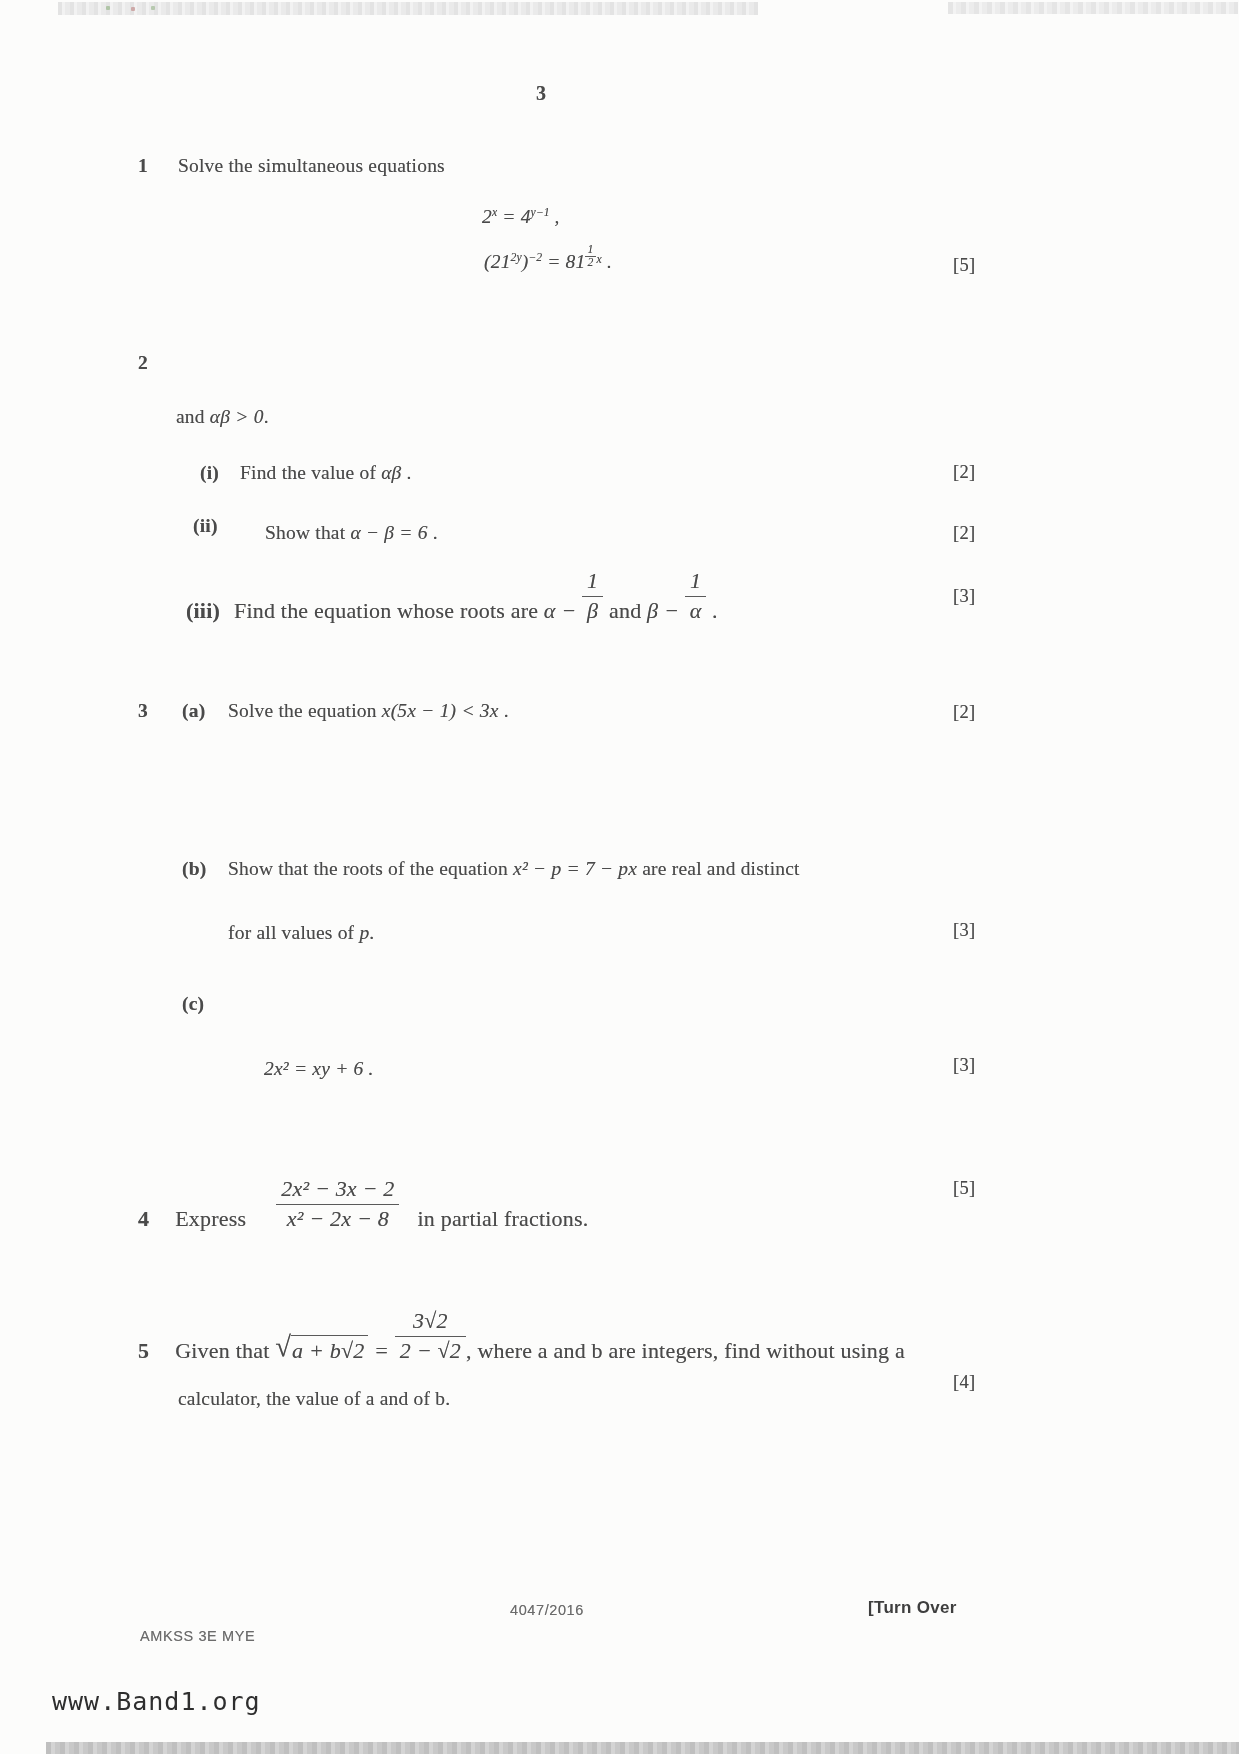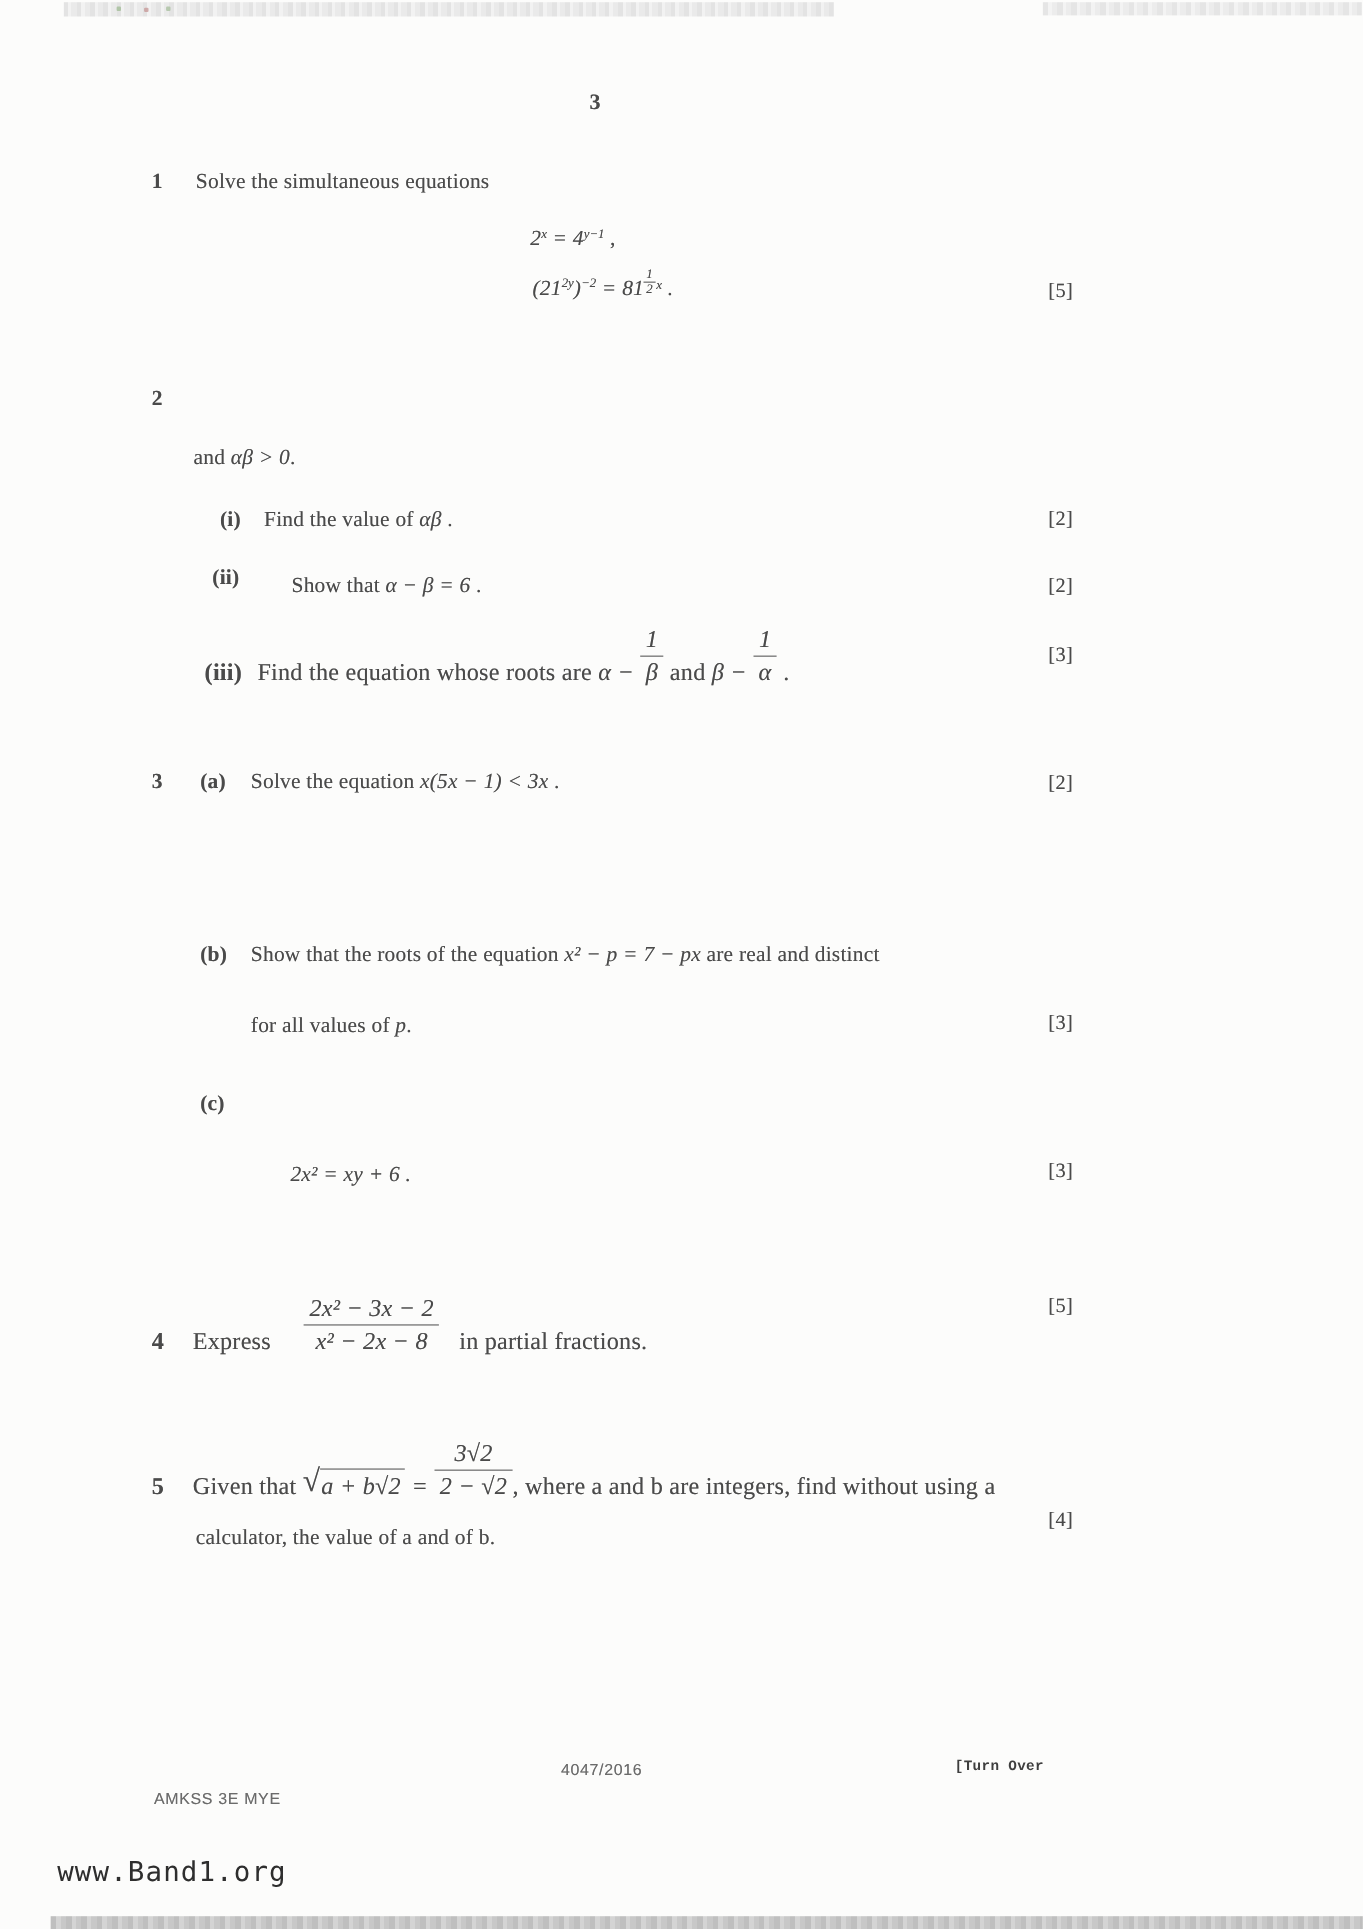--- a/index.html
+++ b/index.html
@@ -46,22 +46,22 @@
   .frac .fn { display:block; border-bottom:1.4px solid #5a5a5a; padding:0 5px 1px; }
   .frac .fd { display:block; padding:1px 5px 0; }
 
   .sqrt { display:inline-flex; align-items:flex-start; font-style:italic; }
   .sqrt .sg { font-style:normal; font-size:1.3em; line-height:1; transform:translateY(-2px); }
   .sqrt .rad { border-top:1.4px solid #5a5a5a; padding:2px 4px 0 1px; }
 
   .pageno { font-size:20px; font-weight:700; }
   .footL, .footC { position:absolute; font-family:"Liberation Sans",sans-serif;
        font-size:14.5px; color:#6b6b6b; letter-spacing:.6px; text-shadow:0 0 .5px rgba(90,90,90,.5); }
-  .footR { position:absolute; font-family:Liberation Mono, monospace; font-weight:700;
-       font-size:13px; color:#3e3e3e; letter-spacing:.3px; }
+  .footR { position:absolute; font-family:Liberation Sans, sans-serif; font-weight:700;
+       font-size:17px; color:#3e3e3e; letter-spacing:.3px; }
   .wm { position:absolute; font-family:"DejaVu Sans Mono",monospace; font-size:25px;
        color:#2e2e2e; letter-spacing:1px; }
 </style>
 </head>
 <body>
 
 <div class="page">
 
   <div class="bandTL"></div>
   <div class="bandTR"></div>

